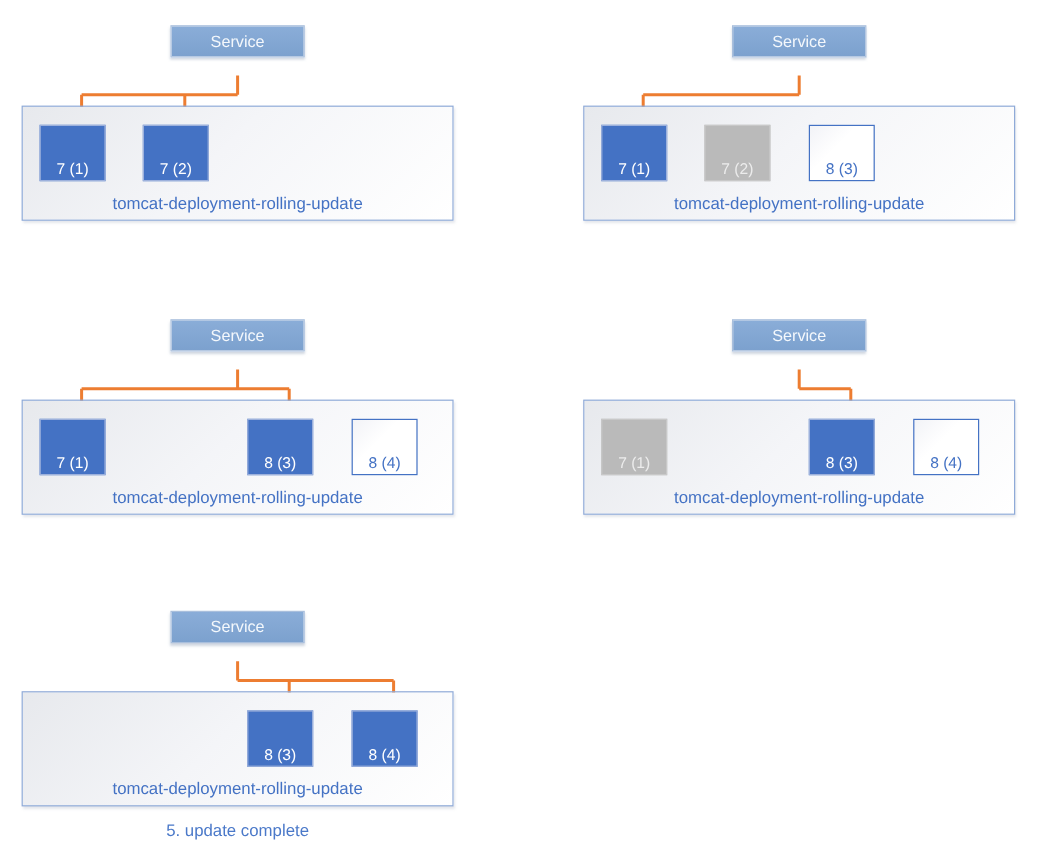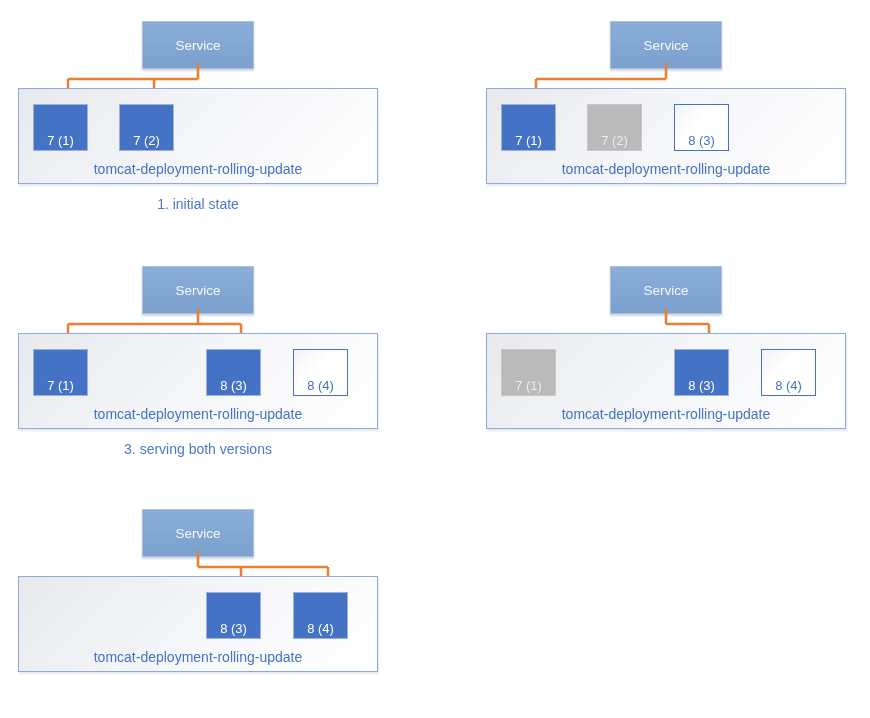--- a/index.html
+++ b/index.html
@@ -2,21 +2,21 @@
 <html><head>
 <meta charset="utf-8">
 <style>
   html,body{margin:0;padding:0;}
   body{
     width:870px;height:718px;background:#ffffff;position:relative;overflow:hidden;
     font-family:"Liberation Sans",sans-serif;
   }
   .stage{position:absolute;width:360px;height:215px;}
   .service{
-    position:absolute;left:124px;top:21px;width:112px;height:48px;box-sizing:border-box;
+    position:absolute;left:124px;top:21px;width:112px;height:27px;box-sizing:border-box;
     background:linear-gradient(to bottom,#8aadd8,#7ca1ce);
     border:1px solid #a9bfdc;
     box-shadow:0 2px 2px rgba(120,140,170,.35);
     display:flex;align-items:center;justify-content:center;
     color:#f4f8fc;font-size:13.5px;
   }
   .arrows{position:absolute;left:0;top:0;width:360px;height:110px;pointer-events:none;}
   .container-box{
     position:absolute;left:0;top:88px;width:360px;height:96px;box-sizing:border-box;
     border:1px solid #8FAAD8;
@@ -52,21 +52,20 @@
         <path d="M50,79 L50,95.5" fill="none" stroke="#ED7D31" stroke-width="2.5" stroke-linejoin="round"></path>
         <polygon points="43.5,95 56.5,95 50,104" fill="#ED7D31"></polygon>
         <path d="M136,79 L136,95.5" fill="none" stroke="#ED7D31" stroke-width="2.5" stroke-linejoin="round"></path>
         <polygon points="129.5,95 142.5,95 136,104" fill="#ED7D31"></polygon>
       </svg>
       <div class="container-box">
         <div class="pod active" style="left: 14px;">7 (1)</div>
         <div class="pod active" style="left: 100px;">7 (2)</div>
         <div class="deploy-label">tomcat-deployment-rolling-update</div>
       </div>
-      <div class="caption">1. initial state</div>
     </div>
     <div class="stage" style="left: 486px; top: 0px;">
       <div class="service">Service</div>
       <svg class="arrows" viewBox="0 0 360 110">
         <path d="M180,63 L180,79" fill="none" stroke="#ED7D31" stroke-width="2.5" stroke-linejoin="round"></path>
         <path d="M50,79 L180,79" fill="none" stroke="#ED7D31" stroke-width="2.5" stroke-linejoin="round"></path>
         <path d="M50,79 L50,95.5" fill="none" stroke="#ED7D31" stroke-width="2.5" stroke-linejoin="round"></path>
         <polygon points="43.5,95 56.5,95 50,104" fill="#ED7D31"></polygon>
       </svg>
       <div class="container-box">
@@ -85,21 +84,20 @@
         <polygon points="43.5,95 56.5,95 50,104" fill="#ED7D31"></polygon>
         <path d="M223,79 L223,95.5" fill="none" stroke="#ED7D31" stroke-width="2.5" stroke-linejoin="round"></path>
         <polygon points="216.5,95 229.5,95 223,104" fill="#ED7D31"></polygon>
       </svg>
       <div class="container-box">
         <div class="pod active" style="left: 14px;">7 (1)</div>
         <div class="pod active" style="left: 187px;">8 (3)</div>
         <div class="pod new" style="left: 274px;">8 (4)</div>
         <div class="deploy-label">tomcat-deployment-rolling-update</div>
       </div>
-      <div class="caption">3. serving both versions</div>
     </div>
     <div class="stage" style="left: 486px; top: 245px;">
       <div class="service">Service</div>
       <svg class="arrows" viewBox="0 0 360 110">
         <path d="M180,63 L180,79" fill="none" stroke="#ED7D31" stroke-width="2.5" stroke-linejoin="round"></path>
         <path d="M180,79 L223,79" fill="none" stroke="#ED7D31" stroke-width="2.5" stroke-linejoin="round"></path>
         <path d="M223,79 L223,95.5" fill="none" stroke="#ED7D31" stroke-width="2.5" stroke-linejoin="round"></path>
         <polygon points="216.5,95 229.5,95 223,104" fill="#ED7D31"></polygon>
       </svg>
       <div class="container-box">
@@ -117,14 +115,15 @@
         <path d="M223,79 L223,95.5" fill="none" stroke="#ED7D31" stroke-width="2.5" stroke-linejoin="round"></path>
         <polygon points="216.5,95 229.5,95 223,104" fill="#ED7D31"></polygon>
         <path d="M310,79 L310,95.5" fill="none" stroke="#ED7D31" stroke-width="2.5" stroke-linejoin="round"></path>
         <polygon points="303.5,95 316.5,95 310,104" fill="#ED7D31"></polygon>
       </svg>
       <div class="container-box">
         <div class="pod active" style="left: 187px;">8 (3)</div>
         <div class="pod active" style="left: 274px;">8 (4)</div>
         <div class="deploy-label">tomcat-deployment-rolling-update</div>
       </div>
+      <div class="caption">5. update complete</div>
     </div>
   </div>
 
 </body></html>

